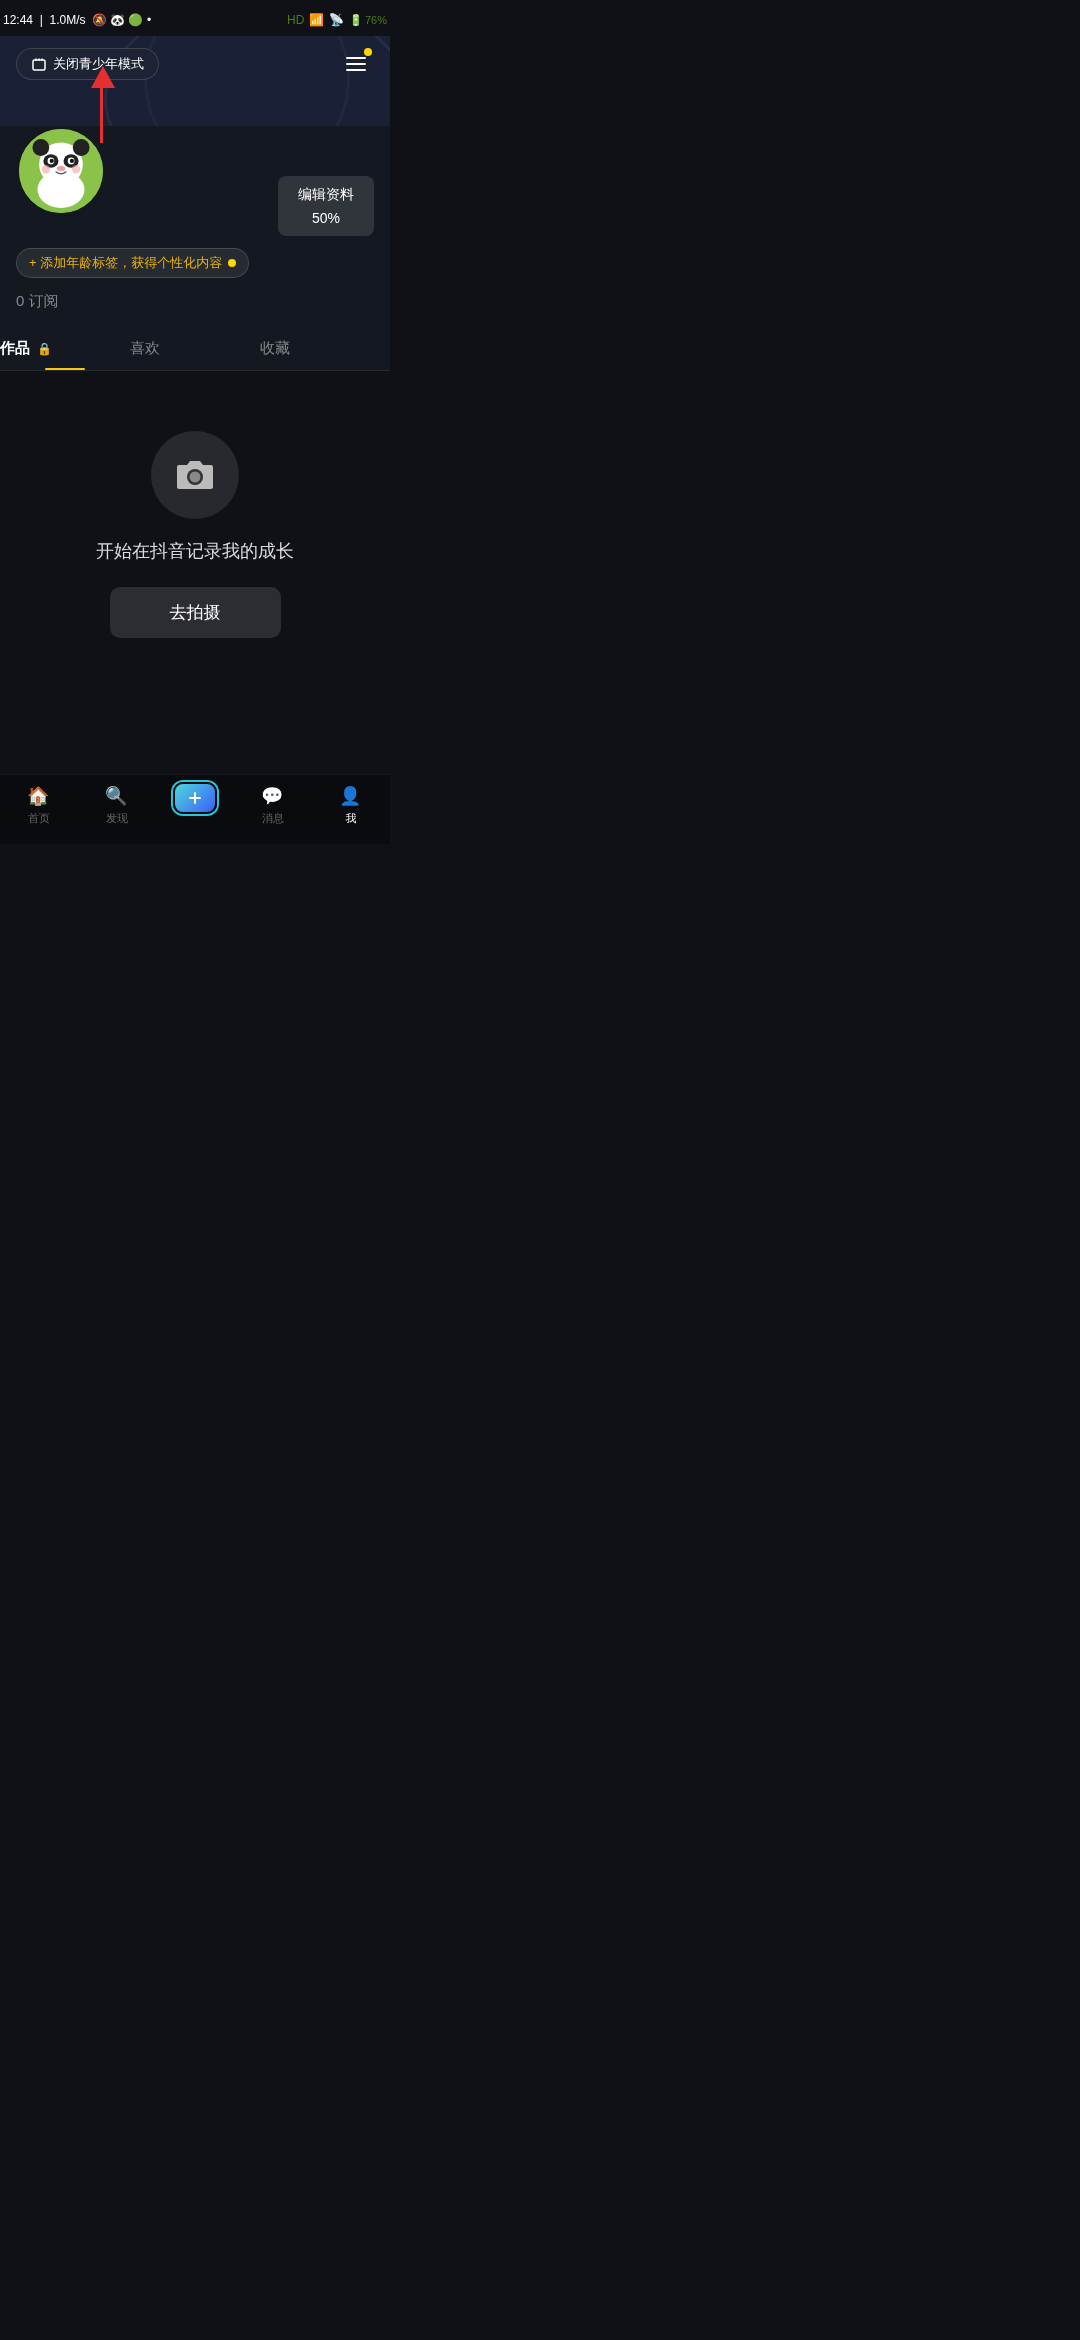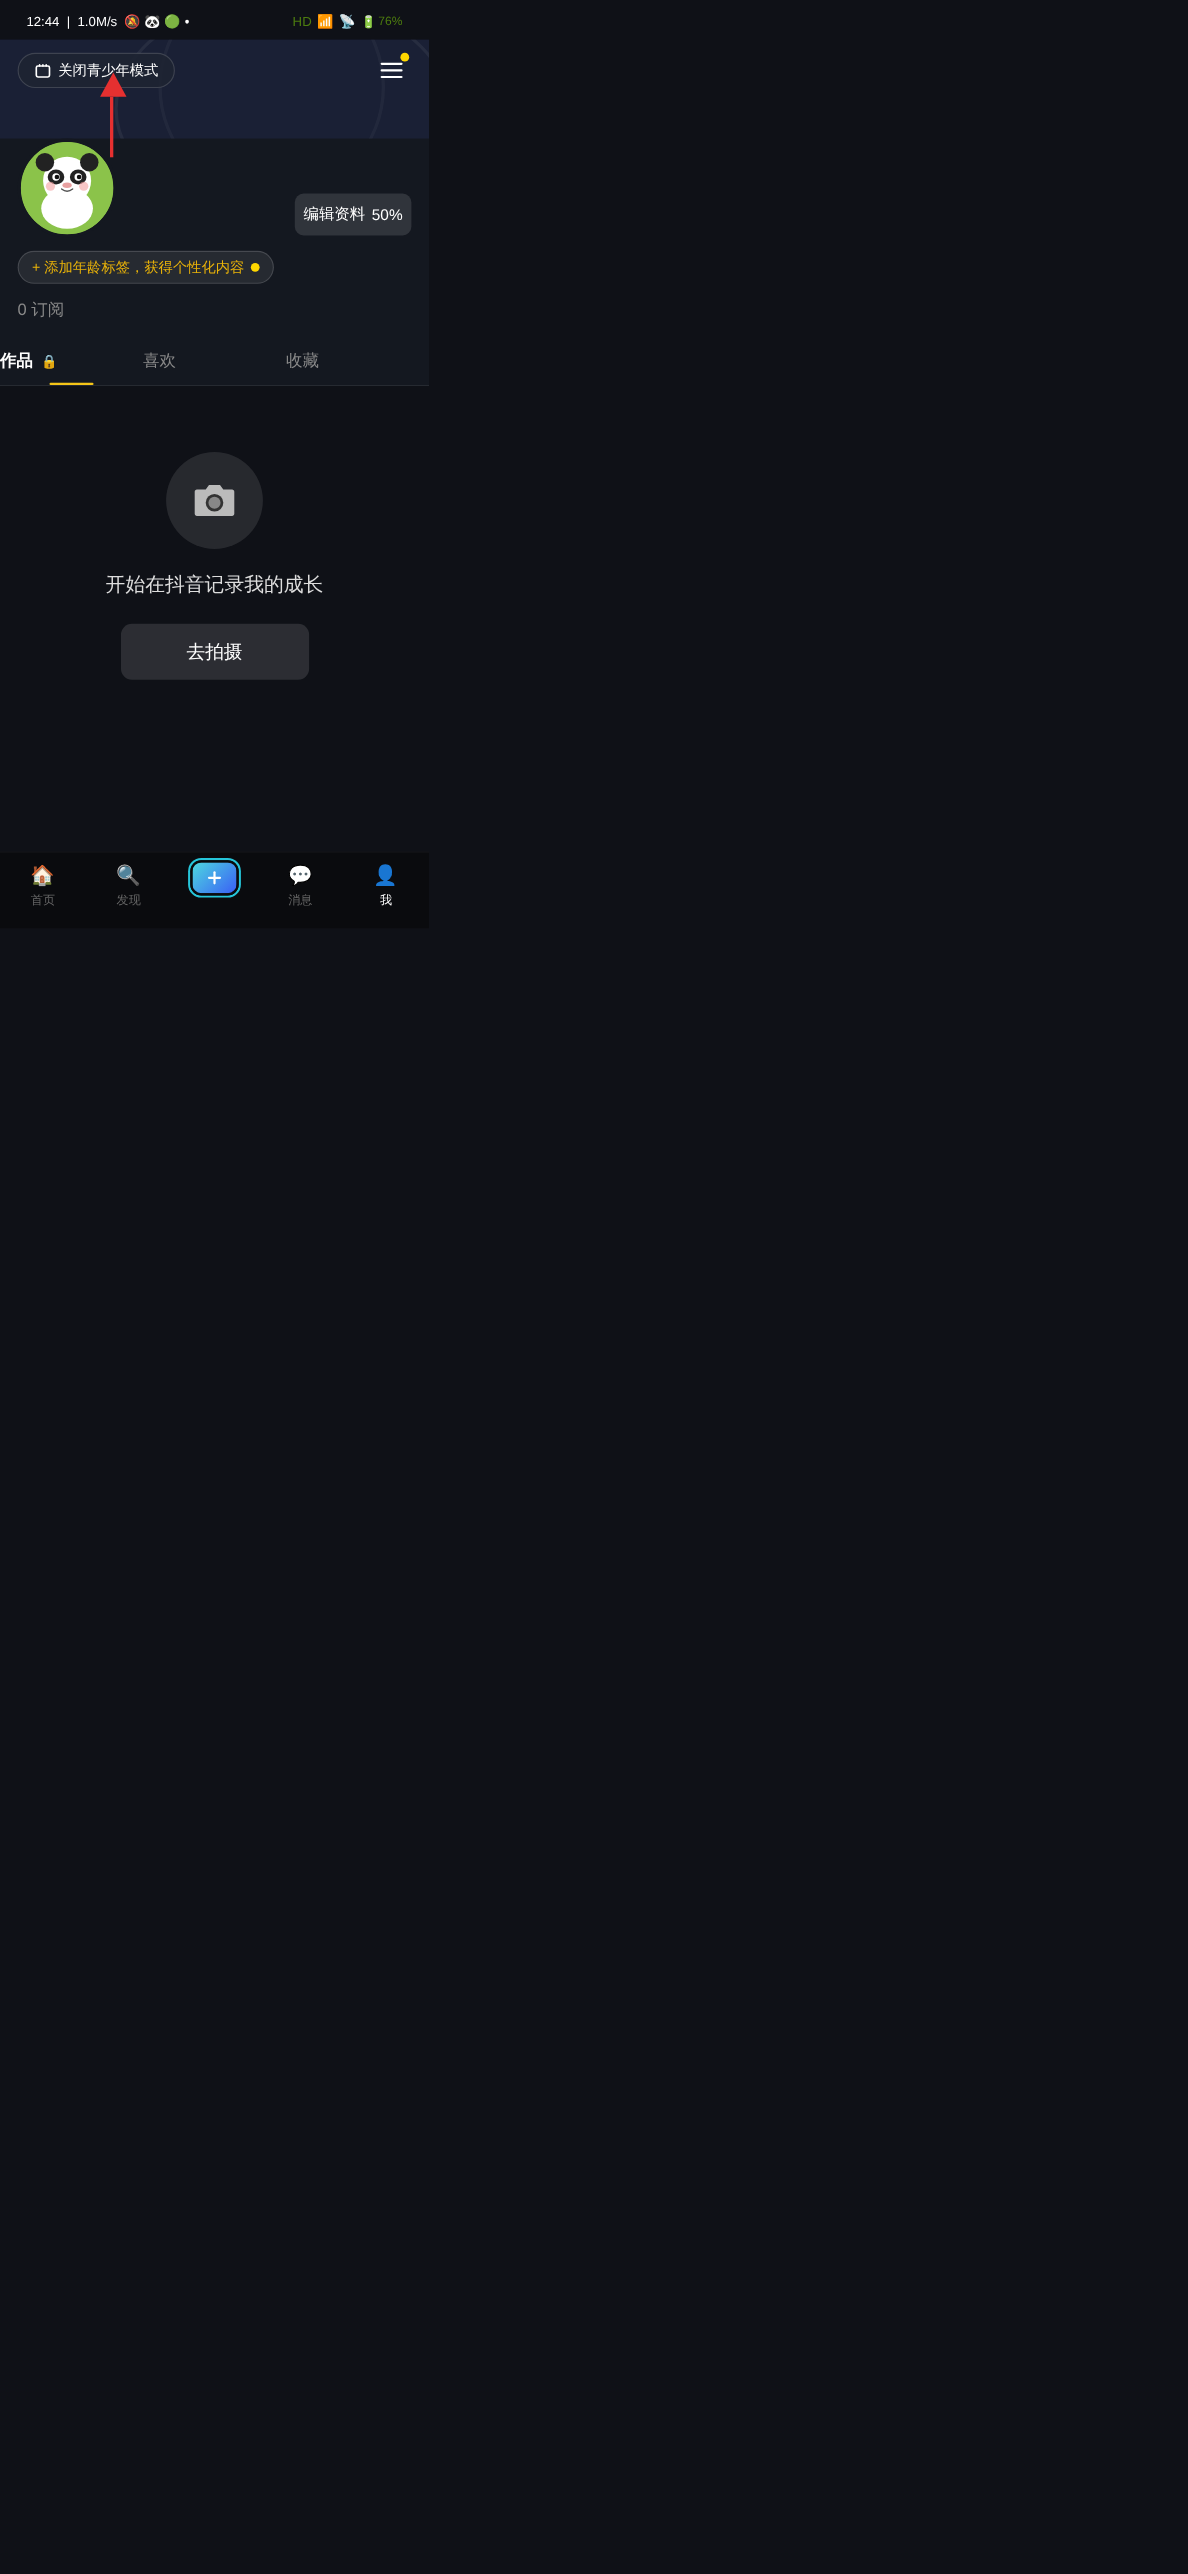--- a/index.html
+++ b/index.html
@@ -12,21 +12,21 @@
       color: #ffffff;
       overflow: hidden;
       position: relative;
     }
 
     
     .status-bar {
       display: flex;
       justify-content: space-between;
       align-items: center;
-      padding: 8px 24px 4px;
+      padding: 8px 3px 4px;
       background: #0f1117;
       height: 36px;
     }
     .status-left {
       font-size: 12px;
       color: #fff;
       font-weight: 500;
     }
     .status-right {
       display: flex;
@@ -163,25 +163,26 @@
       height: 100%;
     }
 
     .edit-profile-btn {
       display: flex;
       align-items: center;
       gap: 6px;
       background: rgba(255,255,255,0.12);
       border: none;
       border-radius: 8px;
-      padding: 10px 8px;
+      padding: 10px 20px;
       color: #fff;
       font-size: 14px;
       cursor: pointer;
       margin-top: 50px;
+      flex-direction: column;
     }
 
     .username {
       font-size: 28px;
       font-weight: 700;
       color: #fff;
       margin-bottom: 10px;
     }
 
     .age-tag-btn {

